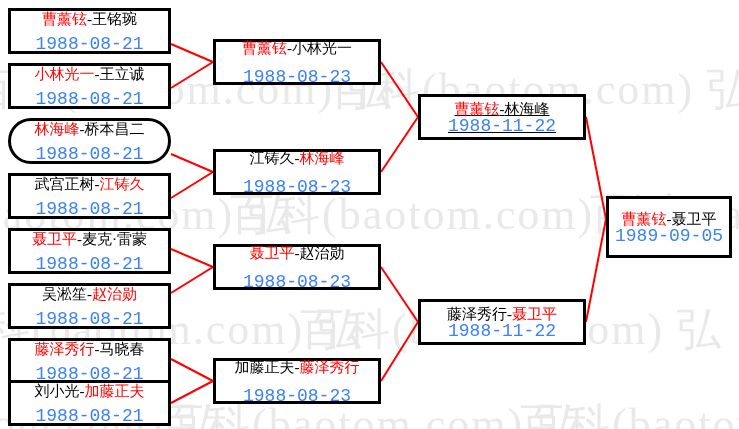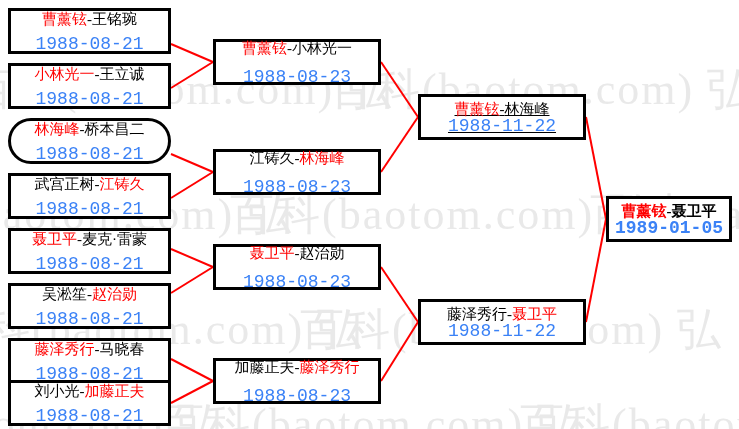--- a/index.html
+++ b/index.html
@@ -62,21 +62,21 @@
     letter-spacing:0px;
     white-space:nowrap;
   }
   .p-win{color:#ff0000;}
   .p-lose{color:#000000;}
   .sep{color:#000000;}
   
   .r1{width:163px;height:46px;left:8px;gap:8px;}
   .r2{width:168px;height:46px;left:213px;gap:12px;}
   .r3{width:168px;height:46px;left:418px;}
-  .r4{width:126px;height:46px;left:606px;font-weight:bold;}
+  .r4{width:126px;height:62px;left:606px;}
 </style>
 </head>
 <body>
 
 <div id="bracket">
 
   <div class="wm-layer">
     <div class="wm" style="left:-30px;top:60px;">百科(baotom.com) 弘</div>
     <div class="wm" style="left:330px;top:60px;">百科(baotom.com) 弘</div>
     <div class="wm" style="left:-130px;top:185px;">百科(baotom.com) 弘</div>
@@ -210,16 +210,16 @@
     <div class="players">
       <span class="p-lose">藤泽秀行</span><span class="sep">-</span><span class="p-win">聂卫平</span>
     </div>
     <div class="date">1988-11-22</div>
   </div>
 
   <div class="match r4" style="top:196px;">
     <div class="players">
       <span class="p-win">曹薰铉</span><span class="sep">-</span><span class="p-lose">聂卫平</span>
     </div>
-    <div class="date">1989-01-05</div>
+    <div class="date">1989-09-05</div>
   </div>
 
 </div>
 
 </body></html>

